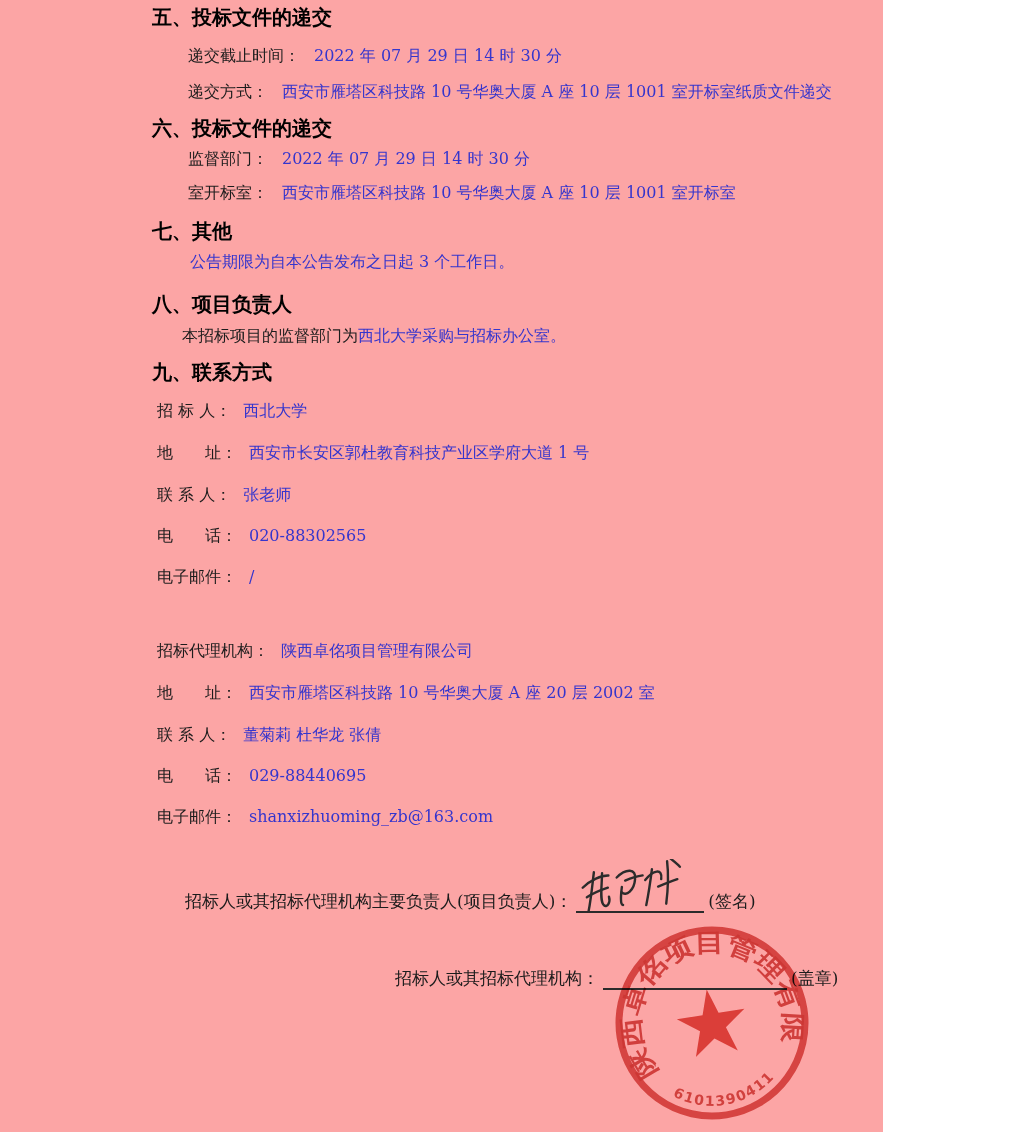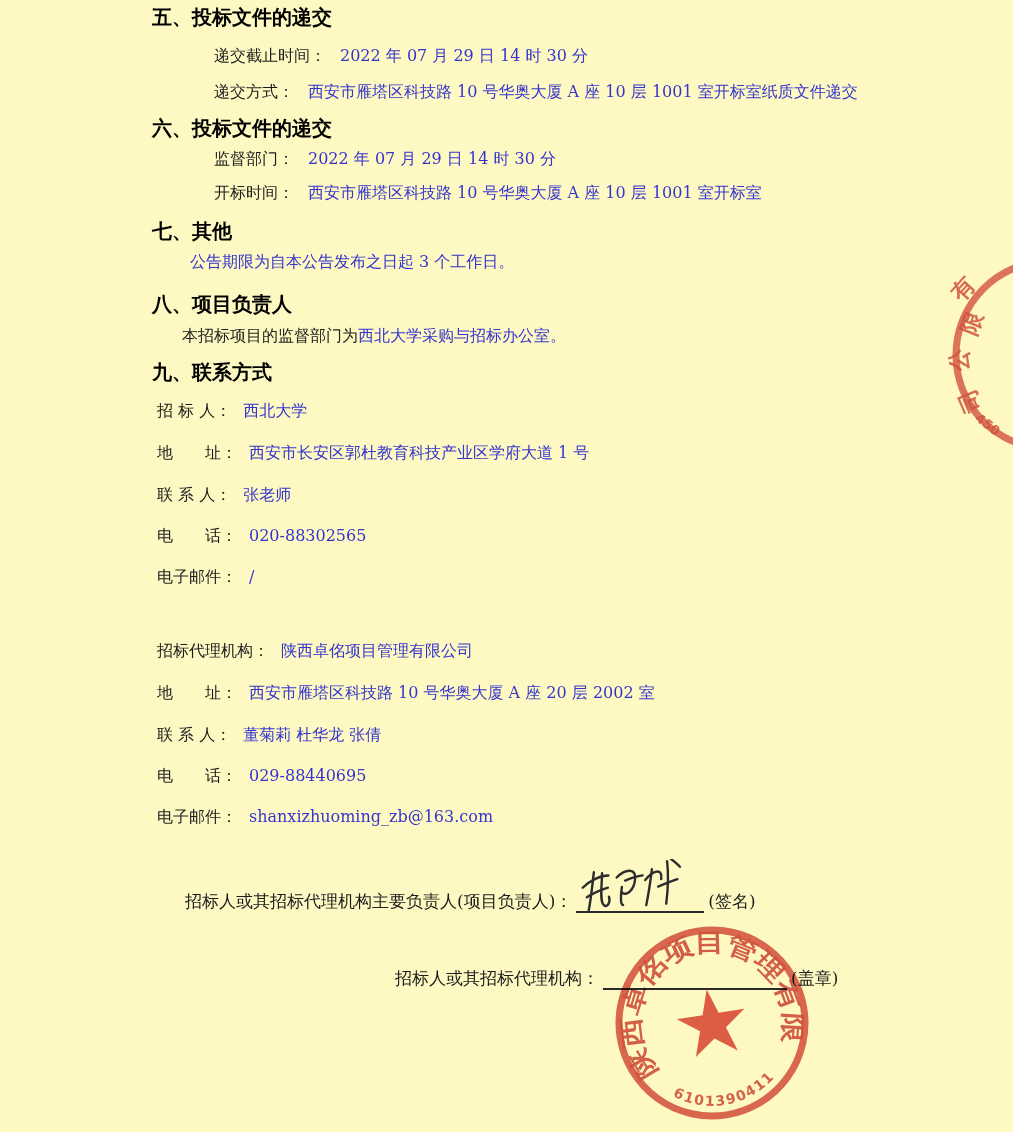--- a/index.html
+++ b/index.html
@@ -1,29 +1,29 @@
 <!DOCTYPE html>
 <html><head>
 <meta charset="utf-8">
 <style>
   html,body { margin:0; padding:0; background:#ffffff; }
   .page {
-    position:relative; width:1013px; height:1132px;
-    background:#fef9c3; overflow:hidden;
+    position:relative; width:883px; height:1132px;
+    background:#fca5a5; overflow:hidden;
     font-family:"DejaVu Serif","Liberation Serif",serif;
     color:#1c1c1c;
     text-decoration:underline;
   }
   .h {
     position:absolute; left:152px; white-space:nowrap;
     font-family:"DejaVu Sans","Liberation Sans",sans-serif;
     font-weight:bold; font-size:20px; color:#000;
   }
   .row { position:absolute; white-space:nowrap; font-size:16px; }
-  .row .lbl { margin-right:14px;margin-left:26px; }
+  .row .lbl { margin-right:14px; }
   .crow { position:absolute; left:157px; white-space:nowrap; font-size:16px; }
   .crow .lbl { margin-right:12px; }
   .blue { color:#3535cd; }
   .sig {
     position:absolute; white-space:nowrap; font-size:17px;
     display:flex; align-items:center;
   }
   .blank {
     display:inline-block; height:21px; border-bottom:2px solid #2b2b2b;
     position:relative; margin:0 4px;
@@ -51,21 +51,21 @@
   </div>
   <div class="row" style="top:82px;left:188px">
     <span class="lbl">递交方式：</span><span class="blue">西安市雁塔区科技路 10 号华奥大厦 A 座 10 层 1001 室开标室纸质文件递交</span>
   </div>
 
   <div class="h" style="top:115px">六、投标文件的递交</div>
   <div class="row" style="top:149px;left:188px">
     <span class="lbl">监督部门：</span><span class="blue">2022 年 07 月 29 日 14 时 30 分</span>
   </div>
   <div class="row" style="top:183px;left:188px">
-    <span class="lbl">开标时间：</span><span class="blue">西安市雁塔区科技路 10 号华奥大厦 A 座 10 层 1001 室开标室</span>
+    <span class="lbl">室开标室：</span><span class="blue">西安市雁塔区科技路 10 号华奥大厦 A 座 10 层 1001 室开标室</span>
   </div>
 
   <div class="h" style="top:218px">七、其他</div>
   <div class="row blue" style="top:252px;left:190px">公告期限为自本公告发布之日起 3 个工作日。</div>
 
   <div class="h" style="top:291px">八、项目负责人</div>
   <div class="row" style="top:326px;left:182px">
     <span>本招标项目的监督部门为</span><span class="blue">西北大学采购与招标办公室。</span>
   </div>
 

